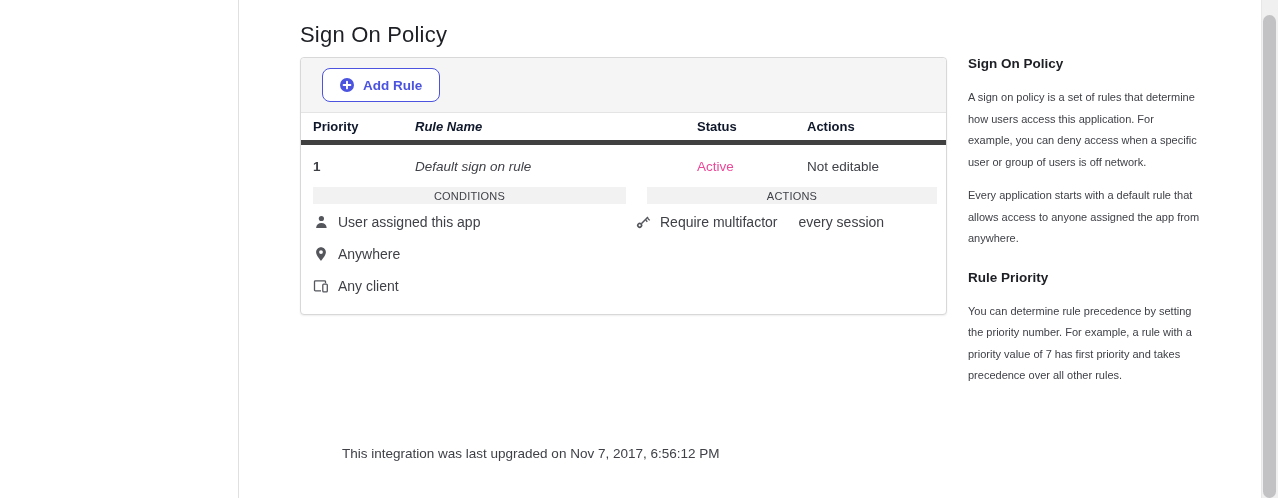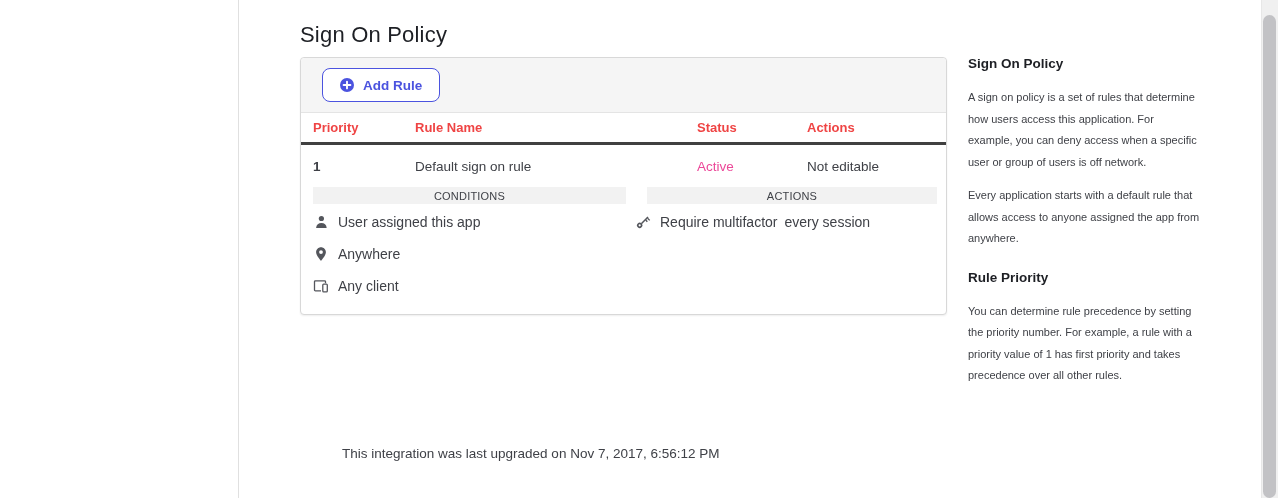--- a/index.html
+++ b/index.html
@@ -16,45 +16,45 @@
            box-shadow:0 1px 2px rgba(0,0,0,.07); }
 
   .toolbar { height:55px; background:#f5f5f5; border-bottom:1px solid #e4e4e4;
              border-radius:4px 4px 0 0; display:flex; align-items:center; padding-left:21px; }
   .add-rule-btn { display:inline-flex; align-items:center; gap:9px; height:32px; padding:16px 17px;
                   background:#fff; border:1px solid #4b53df; border-radius:8px;
                   color:#4b53df; font-size:13.5px; font-weight:700; cursor:pointer;
                   font-family:"Liberation Sans", sans-serif; }
   .add-rule-btn svg { display:block; }
 
-  .table-header { display:flex; align-items:center; height:32px; border-bottom:3px solid #404040;
-                  font-size:13px; font-weight:700; color:#ef4444; background:#fff; }
+  .table-header { display:flex; align-items:center; height:32px; border-bottom:5px solid #404040;
+                  font-size:13px; font-weight:700; color:#0f172a; background:#fff; }
   .col-priority { width:114px; padding-left:12px; }
-  .col-name { width:282px; }
+  .col-name { width:282px;font-style:italic; }
   .col-status { width:110px; }
   .col-actions { flex:1; }
 
   .data-row { display:flex; align-items:center; height:42px; font-size:13.5px; color:#3f4147; }
   .data-row .col-priority { font-weight:700; }
   .status-text { color:#ec4899; }
 
   .bands { display:flex; gap:21px; padding:0 9px 0 12px; height:17px; }
   .band { display:flex; align-items:center; justify-content:center; background:#f2f2f2;
           font-size:11px; color:#3f4147; letter-spacing:.2px; }
   .band-left { width:313px; }
   .band-right { flex:1; }
 
   .details { display:flex; gap:5px; padding:9px 9px 0 12px; }
   .details-left { width:313px; }
   .details-right { flex:1; padding-left:4px; }
   .detail-item { display:flex; align-items:center; gap:9px; height:18px; margin-bottom:14px;
                  font-size:14px; color:#3f4147; }
   .detail-item .icon { width:16px; height:16px; color:#54565c; flex:0 0 16px; }
   .bold-part { font-weight:400; }
-  .rest-part { margin-left:7px; }
+  .rest-part { margin-left:21px; }
 
   .footer-note { position:absolute; left:300px; top:446px; font-size:13.5px; color:#3f4147;margin-left:42px; }
 
   .help { position:absolute; left:968px; top:56px; width:233px; }
   .help-heading { font-size:13.5px; font-weight:700; color:#1d1f24; margin-bottom:16px; }
   .help-heading.second { margin-top:20px; }
   .help-p { font-size:11px; color:#3f4147; line-height:21.5px; margin-bottom:12px; }
 
   .scrollbar-track { position:absolute; right:0; top:0; width:17px; height:498px;
                      background:#f0f0f0; border-left:1px solid #e7e7e7; }
@@ -155,20 +155,20 @@
     </div>
   </div>
 
   <div class="footer-note">This integration was last upgraded on Nov 7, 2017, 6:56:12 PM</div>
 
   <div class="help">
     <div class="help-heading">Sign On Policy</div>
     <p class="help-p">A sign on policy is a set of rules that determine how users access this application. For example, you can deny access when a specific user or group of users is off network.</p>
     <p class="help-p">Every application starts with a default rule that allows access to anyone assigned the app from anywhere.</p>
     <div class="help-heading second">Rule Priority</div>
-    <p class="help-p">You can determine rule precedence by setting the priority number. For example, a rule with a priority value of 1 has first priority and takes precedence over all other rules.</p>
+    <p class="help-p">You can determine rule precedence by setting the priority number. For example, a rule with a priority value of 7 has first priority and takes precedence over all other rules.</p>
   </div>
 
   <div class="scrollbar-track">
     <div class="scrollbar-thumb"></div>
   </div>
 
 </div>
 
 </body></html>

